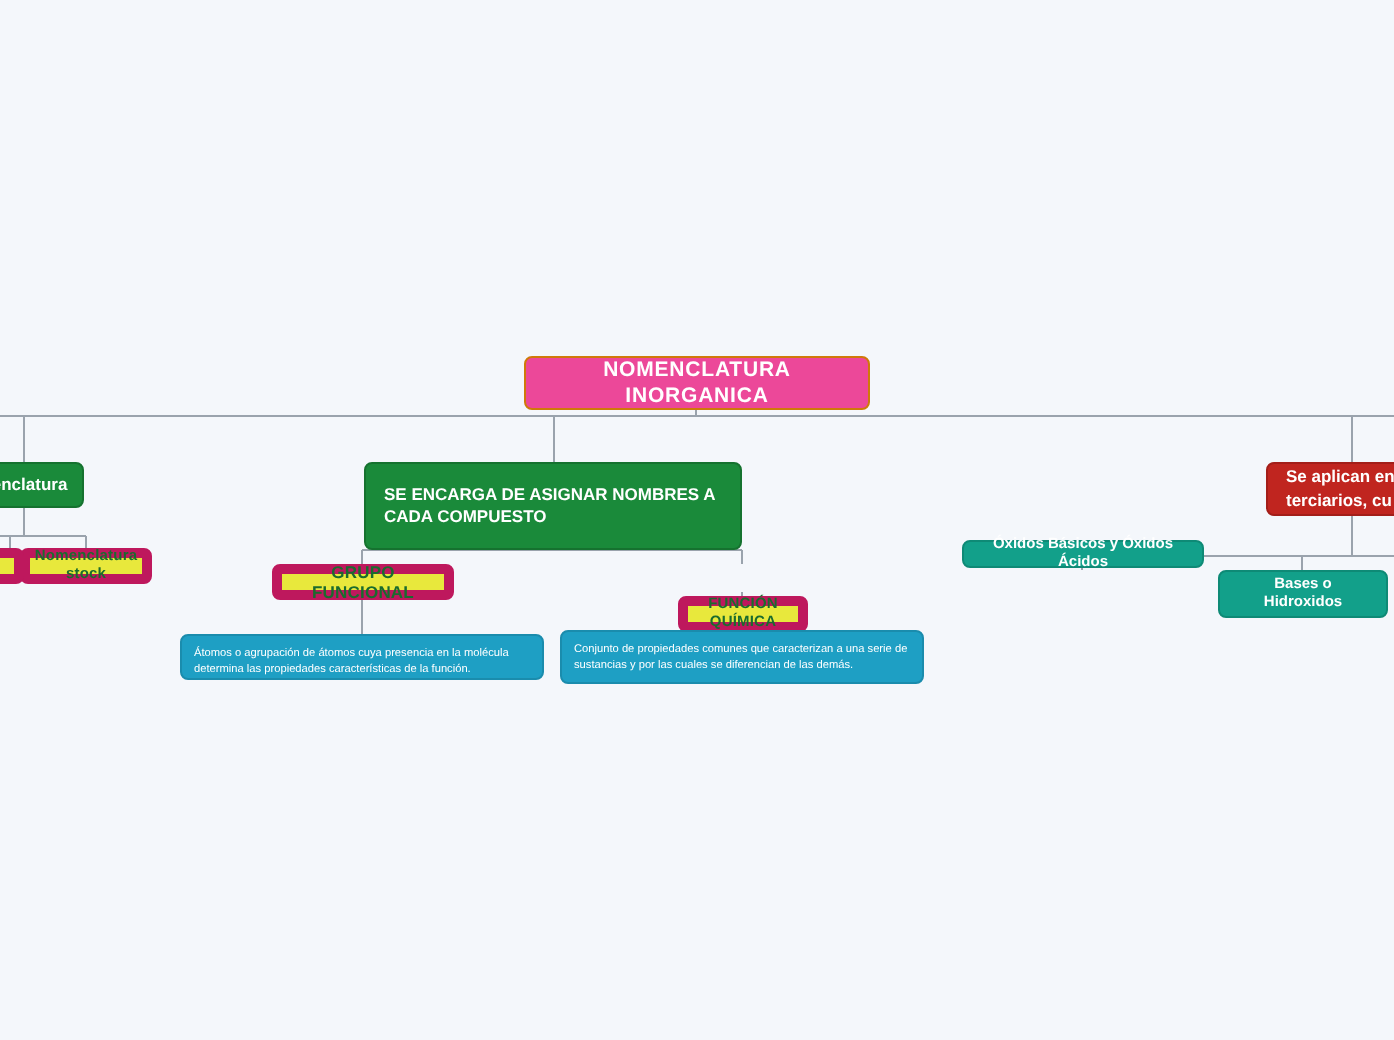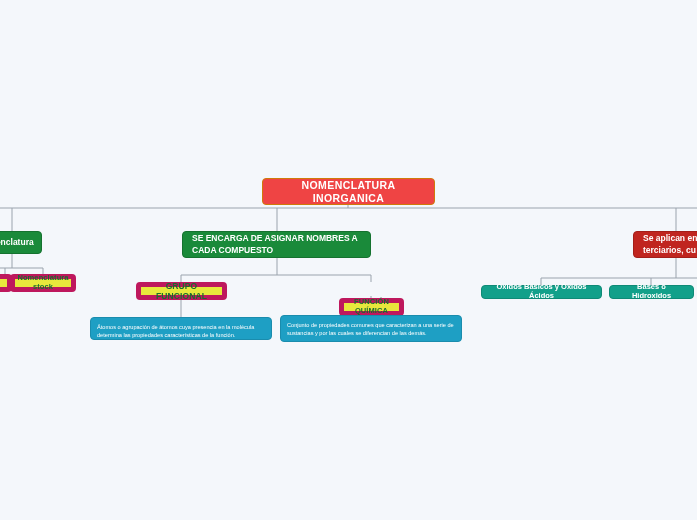--- a/index.html
+++ b/index.html
@@ -28,21 +28,21 @@
     color: #ffffff;
     display: flex;
     align-items: center;
     justify-content: center;
     text-align: center;
     line-height: 1.18;
   }
 
   
   .n-root {
-    background: #ef4444;
+    background: #ec4899;
     border: 1px solid #cf7a09;
     font-size: 10.5px;
     font-weight: bold;
     letter-spacing: 0.4px;
     padding: 7px 14px;
   }
 
   
   .n-green {
     background: #1a8a3a;
@@ -148,33 +148,33 @@
     <path d="M 676 258 L 676 278" stroke="#9aa3ad" stroke-width="1" fill="none"></path>
     <path d="M 541 278 L 697 278" stroke="#9aa3ad" stroke-width="1" fill="none"></path>
     <path d="M 541 278 L 541 285" stroke="#9aa3ad" stroke-width="1" fill="none"></path>
     <path d="M 651 278 L 651 285" stroke="#9aa3ad" stroke-width="1" fill="none"></path>
   </svg>
 
   <div class="node n-root" style="left:262px; top:178px; width:173px; height:27px;">NOMENCLATURA INORGANICA</div>
 
   <div class="node n-green" style="left:-33px; top:231px; width:75px; height:23px;">Nomenclatura</div>
 
-  <div class="node n-green" style="left:182px; top:231px; width:189px; height:27px;">SE ENCARGA DE ASIGNAR NOMBRES A CADA COMPUESTO</div>
+  <div class="node n-green" style="left:182px; top:231px; width:189px; height:44px;">SE ENCARGA DE ASIGNAR NOMBRES A CADA COMPUESTO</div>
 
   <div class="node n-red" style="left:633px; top:231px; width:86px; height:27px;">Se aplican en terciarios, cu</div>
 
   <div class="node n-yellow" style="left:10px; top:274px; width:66px; height:13px;">Nomenclatura stock</div>
 
   <div class="node n-yellow" style="left:-12px; top:274px; width:18px; height:13px;"></div>
 
   <div class="node n-yellow big" style="left:136px; top:282px; width:91px; height:17px;">GRUPO FUNCIONAL</div>
 
   <div class="node n-yellow" style="left:339px; top:282px; width:65px; height:14px;margin-top:16px;">FUNCIÓN QUÍMICA</div>
 
   <div class="node n-blue" style="left:90px; top:317px; width:182px; height:23px;">Átomos o agrupación de átomos cuya presencia en la molécula determina las propiedades características de la función.</div>
 
   <div class="node n-blue" style="left:280px; top:315px; width:182px; height:27px;">Conjunto de propiedades comunes que caracterizan a una serie de sustancias y por las cuales se diferencian de las demás.</div>
 
-  <div class="node n-teal" style="left:481px; top:285px; width:121px; height:14px;">Óxidos Básicos y Óxidos Ácidos</div>
+  <div class="node n-teal" style="left:481px; top:270px; width:121px; height:14px;">Óxidos Básicos y Óxidos Ácidos</div>
 
-  <div class="node n-teal" style="left:609px; top:285px; width:85px; height:14px;">Bases o Hidroxidos</div>
+  <div class="node n-teal" style="left:609px; top:285px; width:85px; height:24px;">Bases o Hidroxidos</div>
 
 </div>
 
 </body></html>

